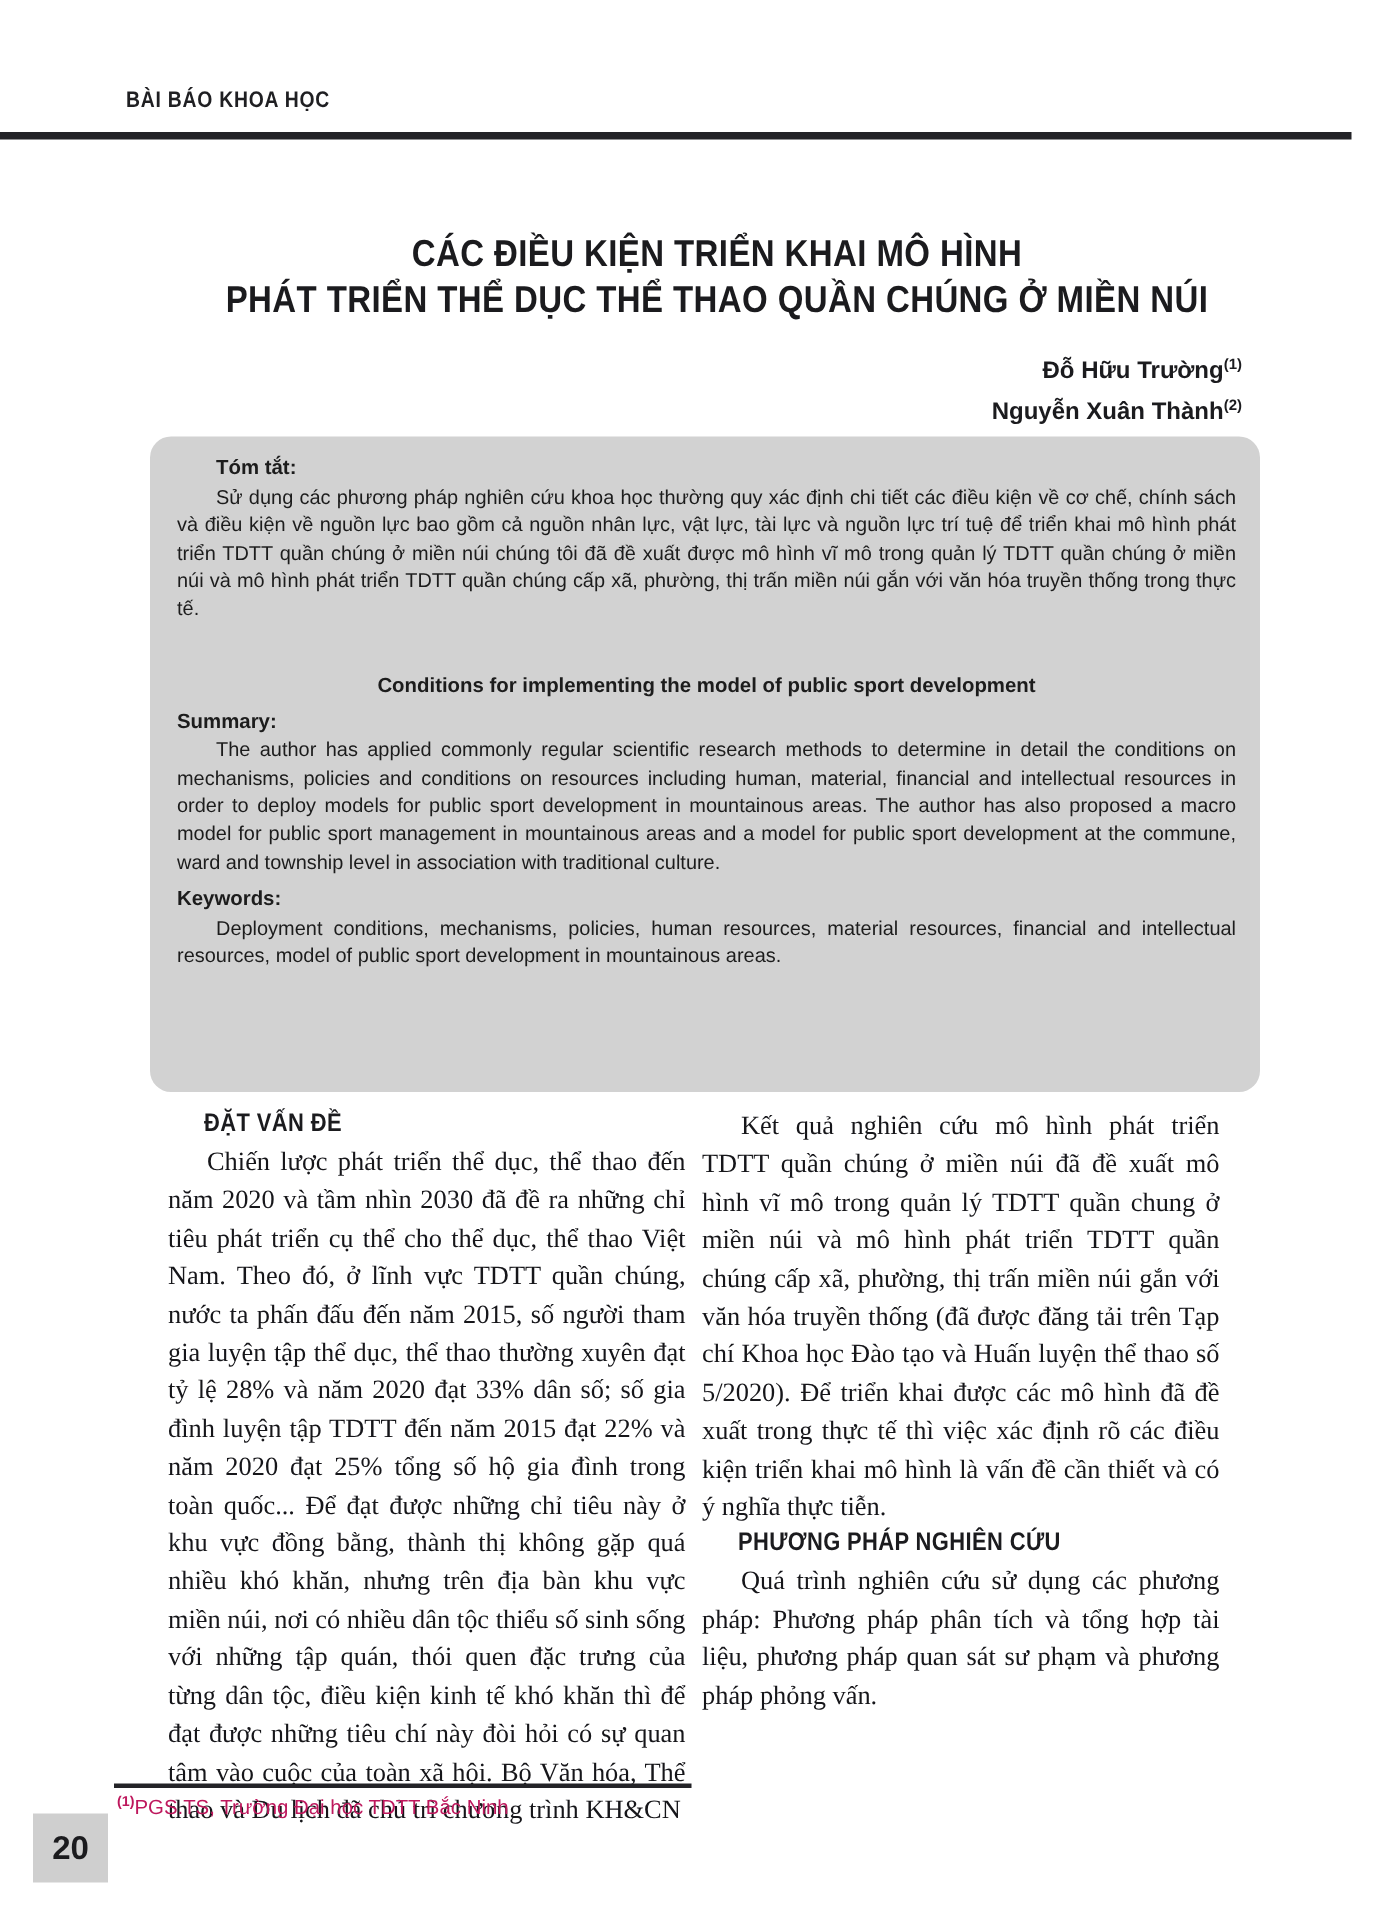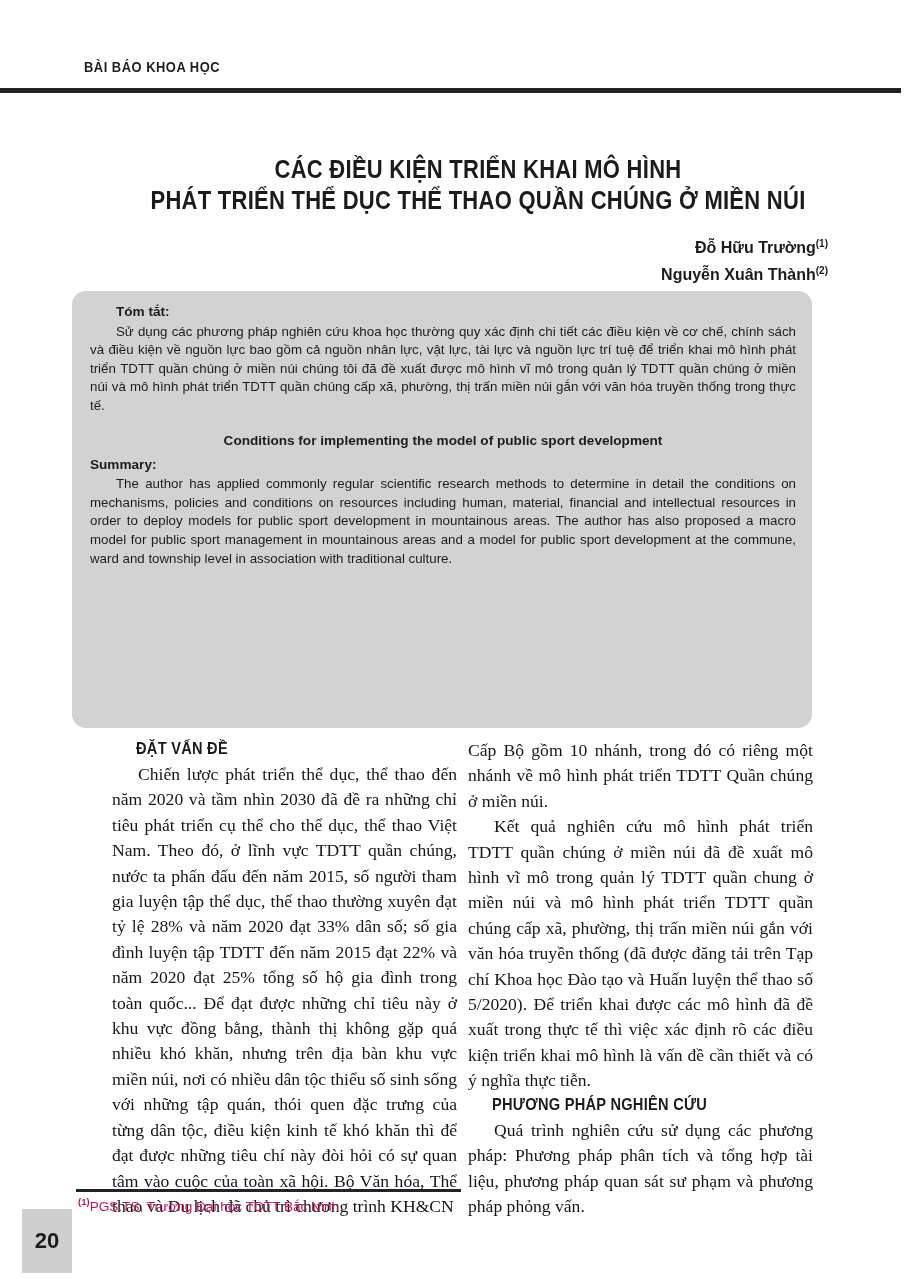--- a/index.html
+++ b/index.html
@@ -67,21 +67,21 @@
     font-weight: bold;
     font-size: 16px;
     line-height: 23px;
     color: #1b1b1e;
   }
   .authors sup { font-size: 10px; vertical-align: super; font-weight: bold; }
 
   
   .abstract-box {
     position: absolute;
-    left: 72px;
+    left: 100px;
     top: 291px;
     width: 740px;
     height: 437px;
     background: #d2d2d2;
     border-radius: 14px;
     box-sizing: border-box;
     padding: 12px 16px 10px 18px;
     font-family: "Liberation Sans", "DejaVu Sans", sans-serif;
     font-size: 13.3px;
     line-height: 18.6px;
@@ -97,21 +97,21 @@
     text-indent: 26px;
     margin-top: 1px;
   }
   .ab-para.kw { text-indent: 26px; }
   .ab-inline-label { font-weight: bold; }
   .en-title {
     text-align: center;
     font-weight: bold;
     font-size: 13.6px;
     line-height: 18px;
-    margin-top: 16px;
+    margin-top: 32px;
     margin-bottom: 6px;
   }
   .ab-spacer { height: 6px; }
 
   
   .col {
     position: absolute;
     top: 738px;
     width: 345px;
     font-size: 17.6px;
@@ -158,21 +158,21 @@
     color: #be185d;
   }
   .footnotes sup { font-size: 9.5px; vertical-align: super; font-weight: bold; }
 
   
   .page-num-box {
     position: absolute;
     left: 22px;
     top: 1209px;
     width: 50px;
-    height: 64px;
+    height: 46px;
     background: #cfcfcf;
     display: flex;
     align-items: center;
     justify-content: center;
     font-family: "Liberation Sans", "DejaVu Sans", sans-serif;
     font-weight: bold;
     font-size: 22px;
     color: #1b1b1e;
   }
 </style>
@@ -203,29 +203,30 @@
 
 
   <div class="en-title">
     <div>Conditions for implementing the model of public sport development</div>
   </div>
 
   <div class="ab-label" style="margin-left:0">Summary:</div>
   <div class="ab-para">The author has applied commonly regular scientific research methods to determine in detail the conditions on mechanisms, policies and conditions on resources including human, material, financial and intellectual resources in order to deploy models for public sport development in mountainous areas. The author has also proposed a macro model for public sport management in mountainous areas and a model for public sport development at the commune, ward and township level in association with traditional culture.</div>
 
   <div class="ab-spacer"></div>
+  <div class="ab-label" style="margin-left:0">Keywords:</div>
+  <div class="ab-para">Deployment conditions, mechanisms, policies, human resources, material resources, financial and intellectual resources, model of public sport development in mountainous areas.</div>
 </div>
 
 <div class="col col-left">
   <div class="sec-head">ĐẶT VẤN ĐỀ</div>
   <p class="body-para">Chiến lược phát triển thể dục, thể thao đến năm 2020 và tầm nhìn 2030 đã đề ra những chỉ tiêu phát triển cụ thể cho thể dục, thể thao Việt Nam. Theo đó, ở lĩnh vực TDTT quần chúng, nước ta phấn đấu đến năm 2015, số người tham gia luyện tập thể dục, thể thao thường xuyên đạt tỷ lệ 28% và năm 2020 đạt 33% dân số; số gia đình luyện tập TDTT đến năm 2015 đạt 22% và năm 2020 đạt 25% tổng số hộ gia đình trong toàn quốc... Để đạt được những chỉ tiêu này ở khu vực đồng bằng, thành thị không gặp quá nhiều khó khăn, nhưng trên địa bàn khu vực miền núi, nơi có nhiều dân tộc thiểu số sinh sống với những tập quán, thói quen đặc trưng của từng dân tộc, điều kiện kinh tế khó khăn thì để đạt được những tiêu chí này đòi hỏi có sự quan tâm vào cuộc của toàn xã hội. Bộ Văn hóa, Thể thao và Du lịch đã chủ trì chương trình KH&amp;CN</p>
 </div>
 
 <div class="col col-right">
-  <p class="body-para" style="text-indent:0">Cấp Bộ gồm 10 nhánh, trong đó có riêng một nhánh về mô hình phát triển TDTT Quần chúng ở miền núi.</p>
   <p class="body-para">Kết quả nghiên cứu mô hình phát triển TDTT quần chúng ở miền núi đã đề xuất mô hình vĩ mô trong quản lý TDTT quần chung ở miền núi và mô hình phát triển TDTT quần chúng cấp xã, phường, thị trấn miền núi gắn với văn hóa truyền thống (đã được đăng tải trên Tạp chí Khoa học Đào tạo và Huấn luyện thể thao số 5/2020). Để triển khai được các mô hình đã đề xuất trong thực tế thì việc xác định rõ các điều kiện triển khai mô hình là vấn đề cần thiết và có ý nghĩa thực tiễn.</p>
   <div class="sec-head">PHƯƠNG PHÁP NGHIÊN CỨU</div>
   <p class="body-para">Quá trình nghiên cứu sử dụng các phương pháp: Phương pháp phân tích và tổng hợp tài liệu, phương pháp quan sát sư phạm và phương pháp phỏng vấn.</p>
 </div>
 
 <div class="foot-rule"></div>
 <div class="footnotes">
   <div><sup>(1)</sup><span>PGS.TS, Trường Đại học TDTT Bắc Ninh</span></div>
 </div>
 

